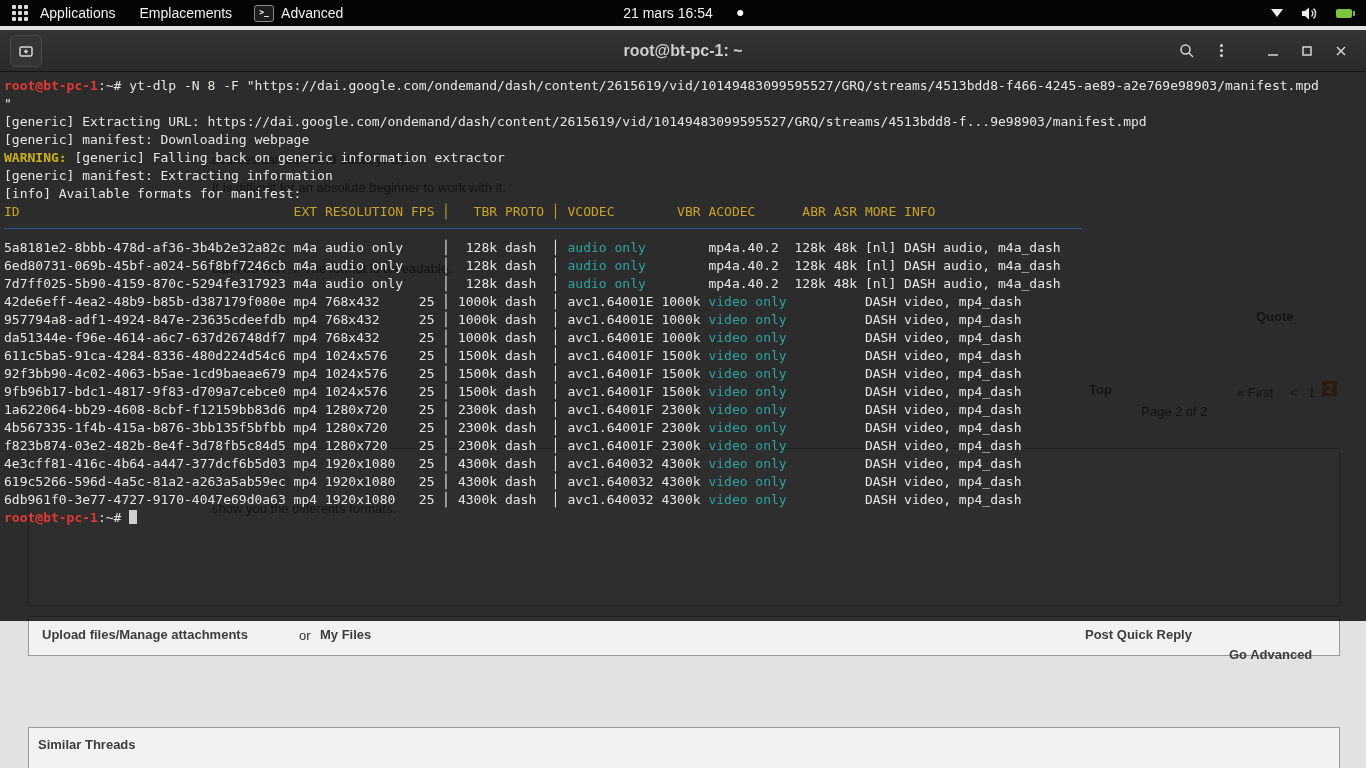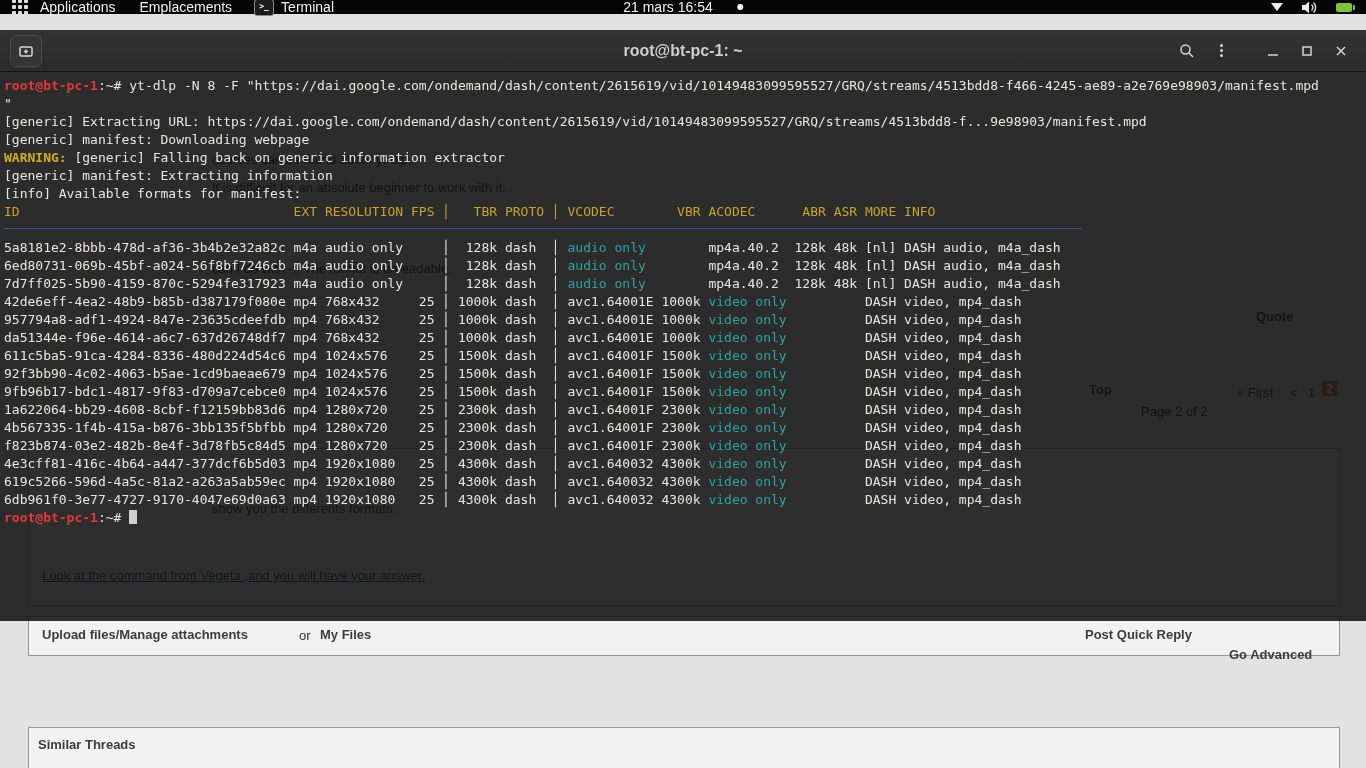--- a/index.html
+++ b/index.html
@@ -33,21 +33,21 @@
   .c-t { color:var(--teal,#2da3a3); }
   .rule-line { position:relative; }
   .rule-line::after {
     content:""; position:absolute; left:0; top:7px; width:1078px;
     border-top:1px solid var(--rule,#2b5797);
   }
   .cursor { display:inline-block; width:8px; height:14px; background:#cfcfcf; vertical-align:-2px; }
 
   
   .topbar {
-    position:absolute; top:0; left:0; width:100%; height:14px; background:#050505;
+    position:absolute; top:0; left:0; width:100%; height:26px; background:#050505;
     z-index:5; display:flex; align-items:center; color:#f2f2f2; font-size:14px;
   }
   .apps-grid { margin-left:12px; display:grid; grid-template-columns:repeat(3,4px); grid-gap:2px; }
   .apps-grid i { width:4px; height:4px; background:#dddddd; border-radius:1px; display:block; }
   .menu-item { padding:0 12px; }
   .term-chip { display:flex; align-items:center; padding:0 10px; }
   .chip-icon {
     width:18px; height:15px; background:#1c1c1c; border:1px solid #8a8a8a; border-radius:3px;
     color:#ffffff; font:bold 8px/14px "DejaVu Sans Mono", monospace; text-align:center; margin-right:7px;
   }
@@ -87,21 +87,20 @@
     <span class="bg-text " style="left: 212px; top: 180px;">It is difficult for an absolute beginner to work with it.</span>
     <span class="bg-text " style="left: 212px; top: 261px;">can I do with -f. The format is unreadable.</span>
     <span class="bg-text b" style="left: 1256px; top: 309px;">Quote</span>
     <span class="bg-text b" style="left: 1089px; top: 382px;">Top</span>
     <span class="bg-text " style="left: 1141px; top: 404px;">Page 2 of 2</span>
     <span class="bg-text " style="left: 1237px; top: 385px;">« First</span>
     <span class="bg-text " style="left: 1290px; top: 385px;">&lt;</span>
     <span class="bg-text " style="left: 1308px; top: 385px;">1</span>
     <span class="bg-text page2" style="left: 1322px; top: 381px;">2</span>
     <span class="bg-text " style="left: 212px; top: 501px;">show you the differents formats.</span>
-    <span class="bg-text u" style="left: 42px; top: 568px;">Look at the command from Vegeta ,and you will have your answer.</span>
     <span class="bg-text b" style="left: 42px; top: 627px;">Upload files/Manage attachments</span>
     <span class="bg-text " style="left: 299px; top: 628px;">or</span>
     <span class="bg-text b" style="left: 320px; top: 627px;">My Files</span>
     <span class="bg-text b" style="left: 1085px; top: 627px;">Post Quick Reply</span>
     <span class="bg-text b" style="left: 1229px; top: 601px; margin-top: 46px;">Go Advanced</span>
     <span class="bg-text b" style="left: 38px; top: 737px;">Similar Threads</span>
   </div>
 
 <div class="term-overlay">
   <div class="term"><div class="tline"><span class="c-p">root@bt-pc-1</span><span class="c-d">:~# yt-dlp -N 8 -F "https://dai.google.com/ondemand/dash/content/2615619/vid/10149483099595527/GRQ/streams/4513bdd8-f466-4245-ae89-a2e769e98903/manifest.mpd</span></div><div class="tline"><span class="c-d">"</span></div><div class="tline"><span class="c-d">[generic] Extracting URL: https://dai.google.com/ondemand/dash/content/2615619/vid/10149483099595527/GRQ/streams/4513bdd8-f...9e98903/manifest.mpd</span></div><div class="tline"><span class="c-d">[generic] manifest: Downloading webpage</span></div><div class="tline"><span class="c-w">WARNING:</span><span class="c-d"> [generic] Falling back on generic information extractor</span></div><div class="tline"><span class="c-d">[generic] manifest: Extracting information</span></div><div class="tline"><span class="c-d">[info] Available formats for manifest:</span></div><div class="tline"><span class="c-h">ID                                   EXT RESOLUTION FPS │   TBR PROTO │ VCODEC        VBR ACODEC      ABR ASR MORE INFO</span></div><div class="tline rule-line"></div><div class="tline"><span class="c-d">5a8181e2-8bbb-478d-af36-3b4b2e32a82c m4a audio only     │  128k dash  │ </span><span class="c-t">audio only</span><span class="c-d">        mp4a.40.2  128k 48k [nl] DASH audio, m4a_dash</span></div><div class="tline"><span class="c-d">6ed80731-069b-45bf-a024-56f8bf7246cb m4a audio only     │  128k dash  │ </span><span class="c-t">audio only</span><span class="c-d">        mp4a.40.2  128k 48k [nl] DASH audio, m4a_dash</span></div><div class="tline"><span class="c-d">7d7ff025-5b90-4159-870c-5294fe317923 m4a audio only     │  128k dash  │ </span><span class="c-t">audio only</span><span class="c-d">        mp4a.40.2  128k 48k [nl] DASH audio, m4a_dash</span></div><div class="tline"><span class="c-d">42de6eff-4ea2-48b9-b85b-d387179f080e mp4 768x432     25 │ 1000k dash  │ avc1.64001E 1000k </span><span class="c-t">video only</span><span class="c-d">          DASH video, mp4_dash</span></div><div class="tline"><span class="c-d">957794a8-adf1-4924-847e-23635cdeefdb mp4 768x432     25 │ 1000k dash  │ avc1.64001E 1000k </span><span class="c-t">video only</span><span class="c-d">          DASH video, mp4_dash</span></div><div class="tline"><span class="c-d">da51344e-f96e-4614-a6c7-637d26748df7 mp4 768x432     25 │ 1000k dash  │ avc1.64001E 1000k </span><span class="c-t">video only</span><span class="c-d">          DASH video, mp4_dash</span></div><div class="tline"><span class="c-d">611c5ba5-91ca-4284-8336-480d224d54c6 mp4 1024x576    25 │ 1500k dash  │ avc1.64001F 1500k </span><span class="c-t">video only</span><span class="c-d">          DASH video, mp4_dash</span></div><div class="tline"><span class="c-d">92f3bb90-4c02-4063-b5ae-1cd9baeae679 mp4 1024x576    25 │ 1500k dash  │ avc1.64001F 1500k </span><span class="c-t">video only</span><span class="c-d">          DASH video, mp4_dash</span></div><div class="tline"><span class="c-d">9fb96b17-bdc1-4817-9f83-d709a7cebce0 mp4 1024x576    25 │ 1500k dash  │ avc1.64001F 1500k </span><span class="c-t">video only</span><span class="c-d">          DASH video, mp4_dash</span></div><div class="tline"><span class="c-d">1a622064-bb29-4608-8cbf-f12159bb83d6 mp4 1280x720    25 │ 2300k dash  │ avc1.64001F 2300k </span><span class="c-t">video only</span><span class="c-d">          DASH video, mp4_dash</span></div><div class="tline"><span class="c-d">4b567335-1f4b-415a-b876-3bb135f5bfbb mp4 1280x720    25 │ 2300k dash  │ avc1.64001F 2300k </span><span class="c-t">video only</span><span class="c-d">          DASH video, mp4_dash</span></div><div class="tline"><span class="c-d">f823b874-03e2-482b-8e4f-3d78fb5c84d5 mp4 1280x720    25 │ 2300k dash  │ avc1.64001F 2300k </span><span class="c-t">video only</span><span class="c-d">          DASH video, mp4_dash</span></div><div class="tline"><span class="c-d">4e3cff81-416c-4b64-a447-377dcf6b5d03 mp4 1920x1080   25 │ 4300k dash  │ avc1.640032 4300k </span><span class="c-t">video only</span><span class="c-d">          DASH video, mp4_dash</span></div><div class="tline"><span class="c-d">619c5266-596d-4a5c-81a2-a263a5ab59ec mp4 1920x1080   25 │ 4300k dash  │ avc1.640032 4300k </span><span class="c-t">video only</span><span class="c-d">          DASH video, mp4_dash</span></div><div class="tline"><span class="c-d">6db961f0-3e77-4727-9170-4047e69d0a63 mp4 1920x1080   25 │ 4300k dash  │ avc1.640032 4300k </span><span class="c-t">video only</span><span class="c-d">          DASH video, mp4_dash</span></div><div class="tline"><span class="c-p">root@bt-pc-1</span><span class="c-d">:~# </span><span class="cursor"></span></div></div>
@@ -116,21 +115,21 @@
       <i></i>
       <i></i>
       <i></i>
       <i></i>
       <i></i>
   </div>
   <div class="menu-item">Applications</div>
   <div class="menu-item">Emplacements</div>
   <div class="term-chip">
     <span class="chip-icon">&gt;_</span>
-    <span>Terminal</span>
+    <span>Advanced</span>
   </div>
   <div class="topbar-center">
     <span>21 mars 16:54</span>
     <span class="notif-dot"></span>
   </div>
   <div class="topbar-right">
     <span class="net-tri"></span>
     <svg class="icon" width="17" height="15" viewBox="0 0 17 15">
       <polygon points="1,5 4,5 8,1.5 8,13.5 4,10 1,10" fill="#ededed" stroke="none"></polygon>
       <path d="M10.5 4.5 A4 4 0 0 1 10.5 10.5"></path>

